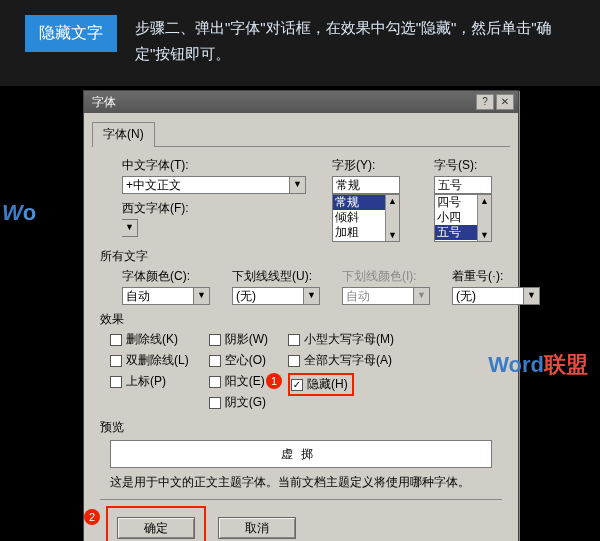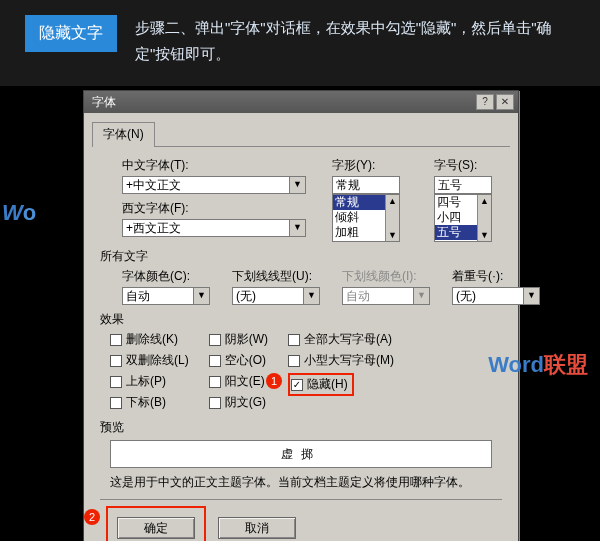--- a/index.html
+++ b/index.html
@@ -84,21 +84,20 @@
 
     <div class="row sub">
       <div class="col" style="flex:1">
         <div class="lbl">中文字体(T):</div>
         <div class="cmb">
           <input style="width: 168px;" value="+中文正文">
           <div class="btn">▼</div>
         </div>
         <div class="lbl" style="margin-top:6px">西文字体(F):</div>
         <div class="cmb">
-          <input style="width: 168px;" value="+西文正文">
           <div class="btn">▼</div>
         </div>
       </div>
       <div class="col" style="width:78px">
         <div class="lbl">字形(Y):</div>
         <input class="listfield" style="width: 68px;" value="常规">
         <div class="listbox" style="width:68px">
           <div class="item sel">常规</div>
           <div class="item">倾斜</div>
           <div class="item">加粗</div>
@@ -163,24 +162,20 @@
             <span>删除线(K)</span>
           </label>
         <label class="chk">
             <span class="box"></span>
             <span>双删除线(L)</span>
           </label>
         <label class="chk">
             <span class="box"></span>
             <span>上标(P)</span>
           </label>
-        <label class="chk">
-            <span class="box"></span>
-            <span>下标(B)</span>
-          </label>
       </div>
       <div class="effcol">
         <label class="chk">
             <span class="box"></span>
             <span>阴影(W)</span>
           </label>
         <label class="chk">
             <span class="box"></span>
             <span>空心(O)</span>
           </label>
@@ -189,25 +184,25 @@
             <span>阳文(E)</span>
           </label>
         <label class="chk">
             <span class="box"></span>
             <span>阴文(G)</span>
           </label>
       </div>
       <div class="effcol">
         <label class="chk">
             <span class="box"></span>
+            <span>小型大写字母(M)</span>
+          </label>
+        <label class="chk">
+            <span class="box"></span>
             <span>全部大写字母(A)</span>
-          </label>
-        <label class="chk">
-            <span class="box"></span>
-            <span>小型大写字母(M)</span>
           </label>
         <div style="position:relative">
           <span class="callout c1">1</span>
           <span class="hidden-chk-wrap">
             <label class="chk">
                 <span class="box">✓</span>
                 <span>隐藏(H)</span>
               </label>
           </span>
         </div>

